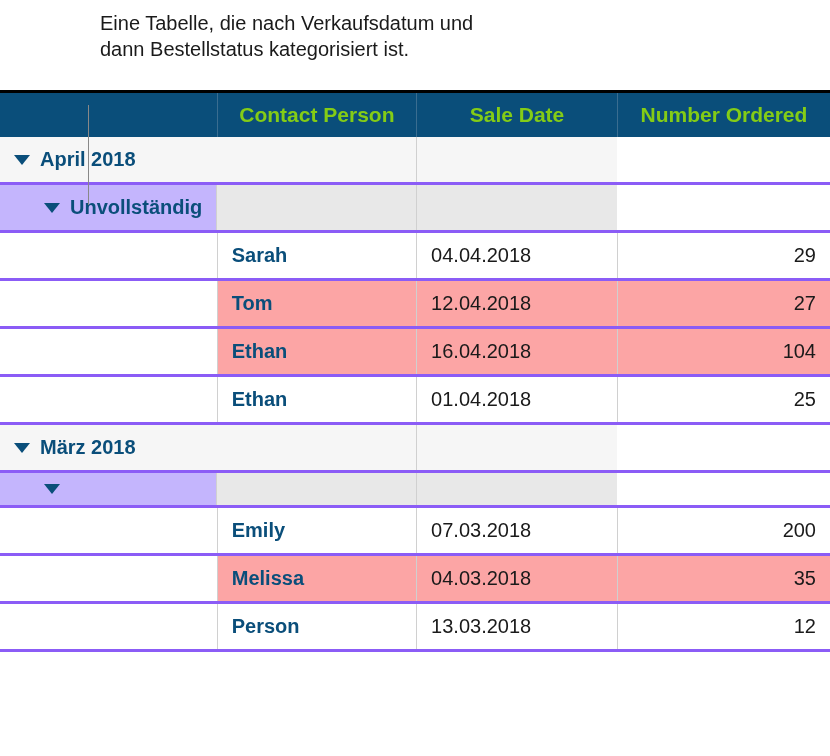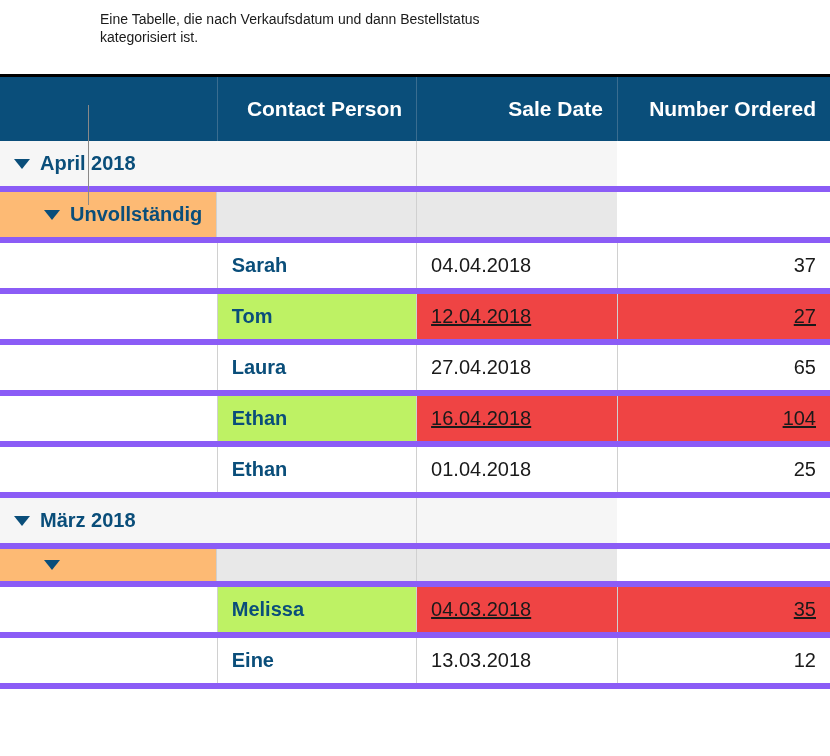--- a/index.html
+++ b/index.html
@@ -11,21 +11,21 @@
       font-family: -apple-system, BlinkMacSystemFont, "Helvetica Neue", Arial, sans-serif;
       background: #fff;
       width: 830px;
       padding: 0;
     }
     .callout-wrapper {
       position: relative;
       margin-bottom: 0;
     }
     .callout-text {
-      font-size: 14px;
+      font-size: 20px;
       line-height: 1.3;
       color: #1a1a1a;
       padding: 10px 0 0 100px;
       width: 480px;
     }
     .callout-line {
       position: absolute;
       left: 88px;
       top: 105px;
       width: 1px;
@@ -37,45 +37,45 @@
       border-top: 3px solid #000;
     }
     table {
       width: 100%;
       border-collapse: collapse;
     }
     thead tr {
       background: #0a4e7a;
     }
     thead th {
-      color: #ffffff;
+      color: #84cc16;
       font-weight: 700;
       font-size: 21px;
-      text-align: right;
-      padding: 20px 14px;
+      text-align: center;
+      padding: 10px 14px;
       border-right: 1px solid #3a6d90;
     }
     thead th:last-child {
       border-right: none;
     }
     th.col-indent {
       width: 146px;
     }
     th.col-contact {
       width: 224px;
     }
     th.col-date {
       width: 220px;
     }
     th.col-number {
       width: 240px;
       margin-left: 35px;
     }
     tbody tr {
-      border-bottom: 6px solid #8b5cf6;
+      border-bottom: 3px solid #8b5cf6;
     }
     tbody td {
       padding: 11px 14px;
       font-size: 20px;
       border-right: 1px solid #d0d0d0;
       vertical-align: middle;
     }
     tbody td:last-child {
       border-right: none;
     }
@@ -89,21 +89,21 @@
     .group-row .toggle-cell {
       display: flex;
       align-items: center;
       gap: 10px;
       border-right: none;
     }
     .group-row td.spacer {
       background: #f6f6f6;
     }
     .subgroup-row {
-      background: #fdba74;
+      background: #c4b5fd;
     }
     .subgroup-row td {
       color: #0a4e7a;
       font-weight: 700;
     }
     .subgroup-row .toggle-cell {
       display: flex;
       align-items: center;
       gap: 10px;
       padding-left: 44px;
@@ -129,26 +129,25 @@
     }
     .data-row td.date {
       text-align: left;
       color: #1a1a1a;
     }
     .data-row td.number {
       text-align: right;
       color: #1a1a1a;
     }
     .data-row.alt td.contact {
-      background: #bef264;
+      background: #fca5a5;
     }
     .data-row.alt td.date,
     .data-row.alt td.number {
-      background: #ef4444;
-      text-decoration: underline;
+      background: #fca5a5;
     }
     .group-label-cell {
       padding-left: 14px;
     }
   </style>
 </head>
 <body>
 
 <div class="callout-wrapper">
   <div class="callout-text">Eine Tabelle, die nach Verkaufsdatum und dann Bestellstatus kategorisiert ist.</div>
@@ -179,34 +178,28 @@
             <span class="triangle"></span>
             <span>Unvollständig</span>
           </td>
           <td class="spacer"></td>
           <td class="spacer"></td>
         </tr>
         <tr class="data-row">
           <td class="indent"></td>
           <td class="contact">Sarah</td>
           <td class="date">04.04.2018</td>
-          <td class="number">37</td>
+          <td class="number">29</td>
         </tr>
         <tr class="data-row alt">
           <td class="indent"></td>
           <td class="contact">Tom</td>
           <td class="date">12.04.2018</td>
           <td class="number">27</td>
         </tr>
-        <tr class="data-row">
-          <td class="indent"></td>
-          <td class="contact">Laura</td>
-          <td class="date">27.04.2018</td>
-          <td class="number">65</td>
-        </tr>
         <tr class="data-row alt">
           <td class="indent"></td>
           <td class="contact">Ethan</td>
           <td class="date">16.04.2018</td>
           <td class="number">104</td>
         </tr>
         <tr class="data-row">
           <td class="indent"></td>
           <td class="contact">Ethan</td>
           <td class="date">01.04.2018</td>
@@ -220,27 +213,33 @@
           <td class="spacer"></td>
           <td class="spacer"></td>
         </tr>
         <tr class="subgroup-row">
           <td colspan="2" class="toggle-cell">
             <span class="triangle"></span>
           </td>
           <td class="spacer"></td>
           <td class="spacer"></td>
         </tr>
+        <tr class="data-row">
+          <td class="indent"></td>
+          <td class="contact">Emily</td>
+          <td class="date">07.03.2018</td>
+          <td class="number">200</td>
+        </tr>
         <tr class="data-row alt">
           <td class="indent"></td>
           <td class="contact">Melissa</td>
           <td class="date">04.03.2018</td>
           <td class="number">35</td>
         </tr>
         <tr class="data-row">
           <td class="indent"></td>
-          <td class="contact">Eine</td>
+          <td class="contact">Person</td>
           <td class="date">13.03.2018</td>
           <td class="number">12</td>
         </tr>
       </tbody>
   </table>
 </div>
 
 </body></html>

